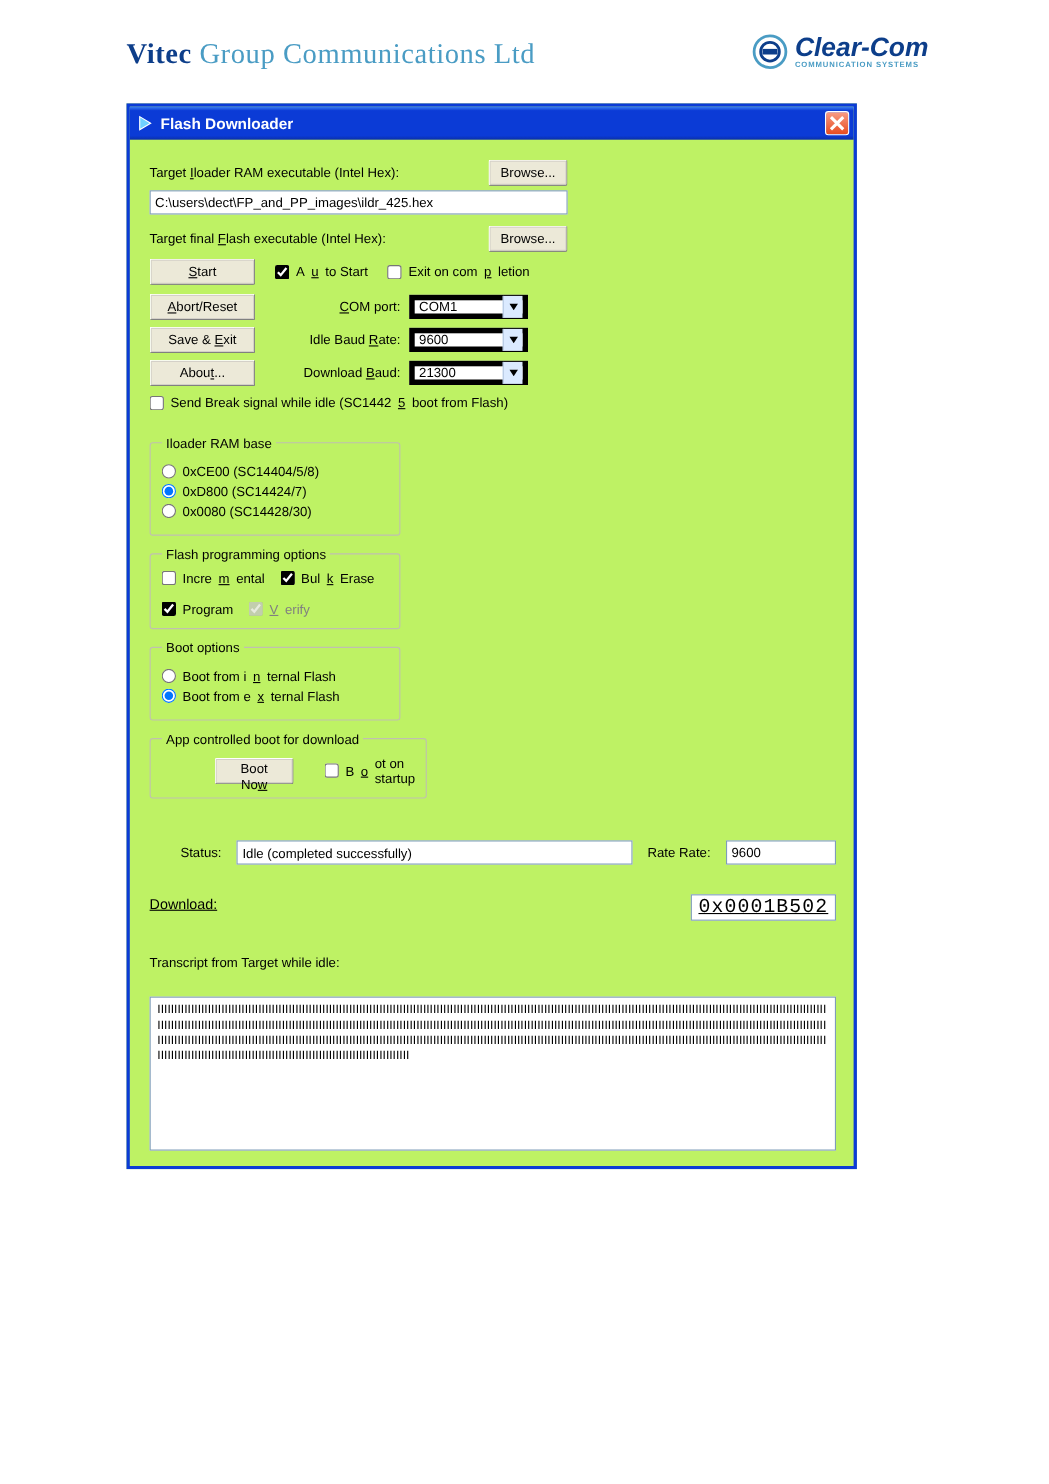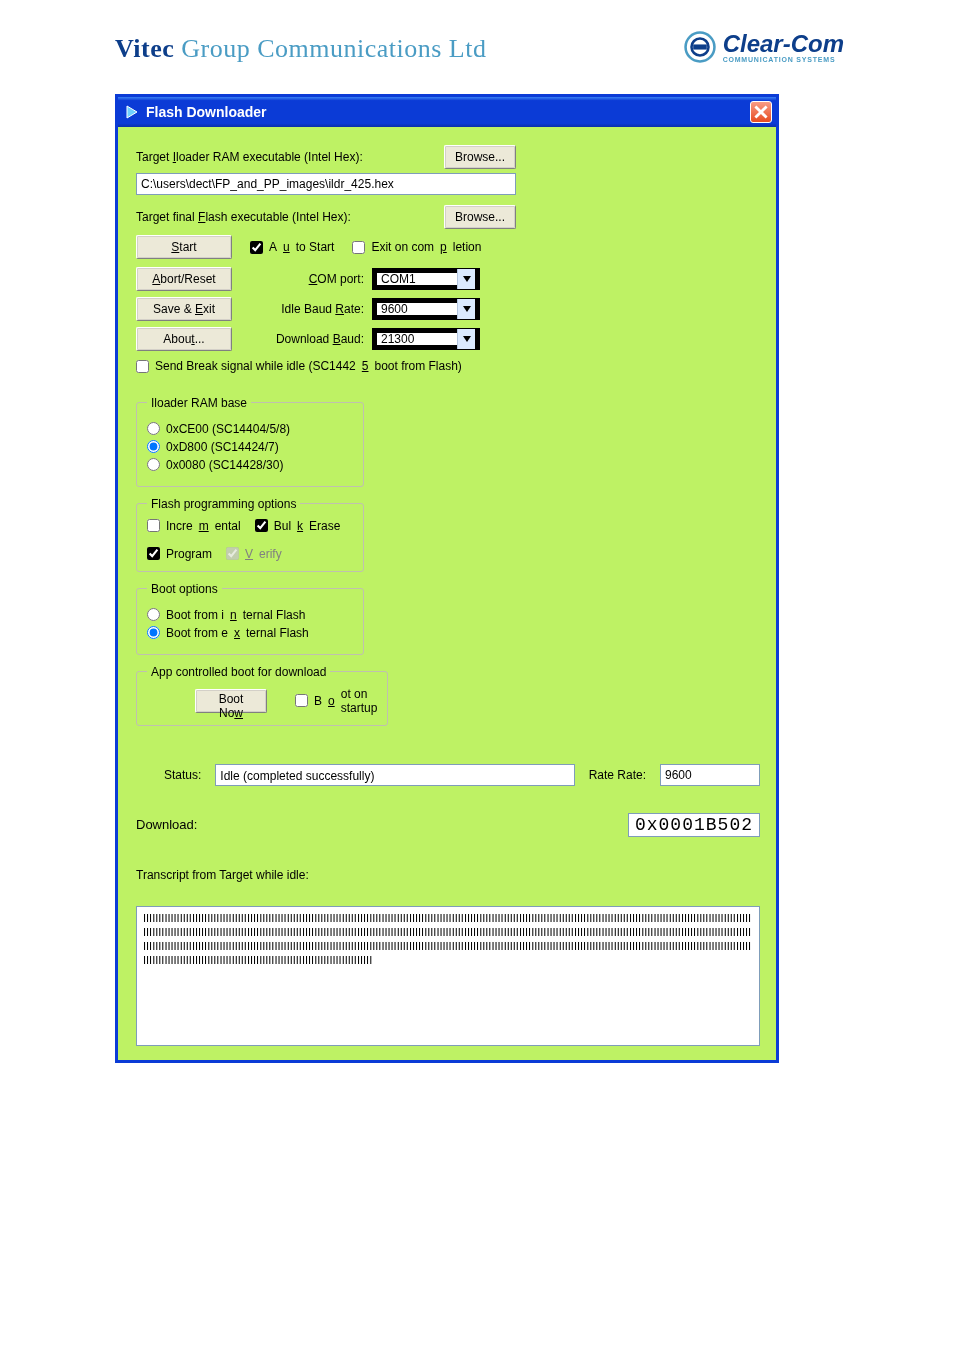--- a/index.html
+++ b/index.html
@@ -219,22 +219,23 @@
     height: 22px;
     border: 1px solid #7f9db9;
     background: #fff;
     padding: 2px 4px;
     display:flex; align-items:center;
     font-size: 12px;
   }
   .download-line {
     width: 100%;
     display:flex;
-    align-items:center;
+    align-items:flex-start;
     margin-top: 8px;
+    text-decoration: underline;
   }
   .progress-slot {
     flex:1;
     height: 22px;
     display:flex;
     align-items:center;
     justify-content:flex-end;
   }
   .download-value {
     font-family: 'Courier New', monospace;

